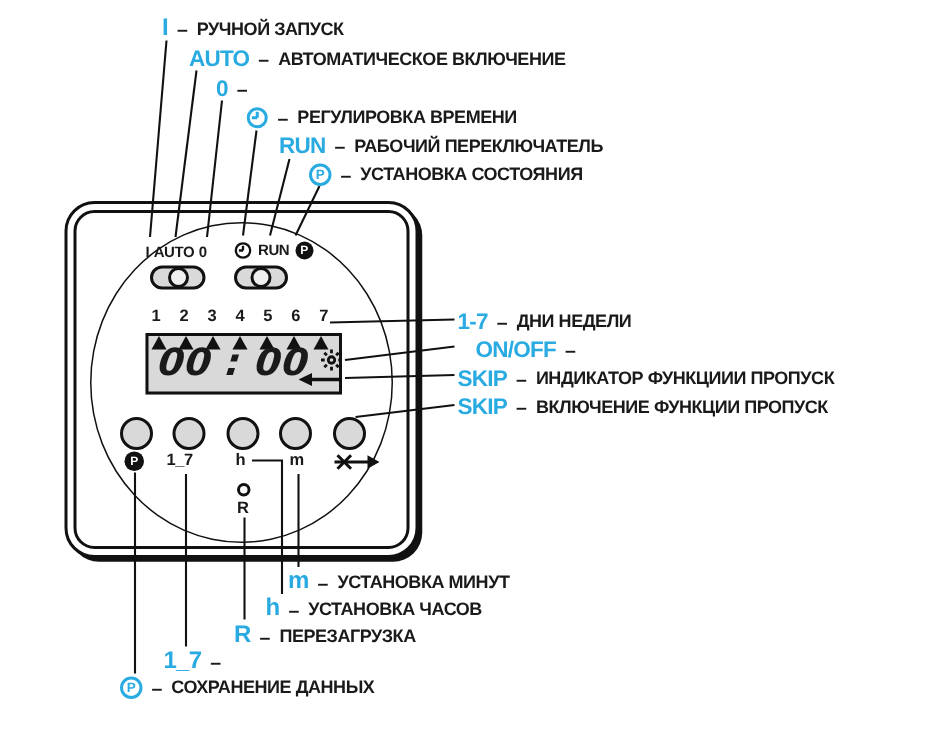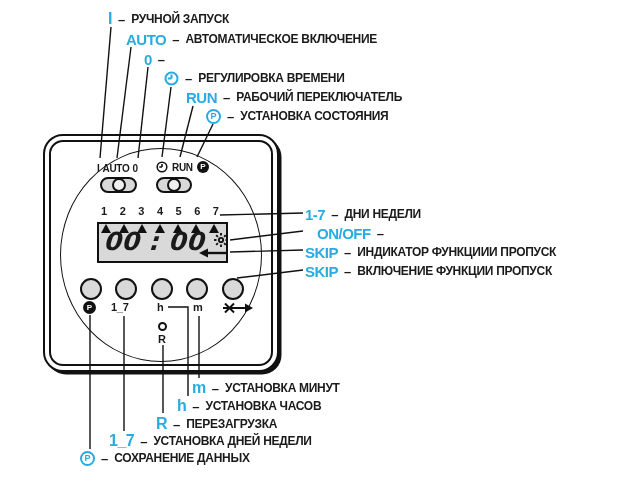--- a/index.html
+++ b/index.html
@@ -247,21 +247,20 @@
     <span class="desc">УСТАНОВКА ЧАСОВ</span>
   </div>
   <div class="row" style="left:156px;top:415px;">
     <span class="kw big">R</span>
     <span class="dash">–</span>
     <span class="desc">ПЕРЕЗАГРУЗКА</span>
   </div>
   <div class="row" style="left:109px;top:432px;">
     <span class="kw big">1_7</span>
     <span class="dash">–</span>
-    <span class="desc">УСТАНОВКА ДНЕЙ НЕДЕЛИ</span>
   </div>
   <div class="row" style="left:80px;top:449px;">
     <span class="cicon">P</span>
     <span class="dash">–</span>
     <span class="desc">СОХРАНЕНИЕ ДАННЫХ</span>
   </div>
 
 </div>
 
 </body></html>

